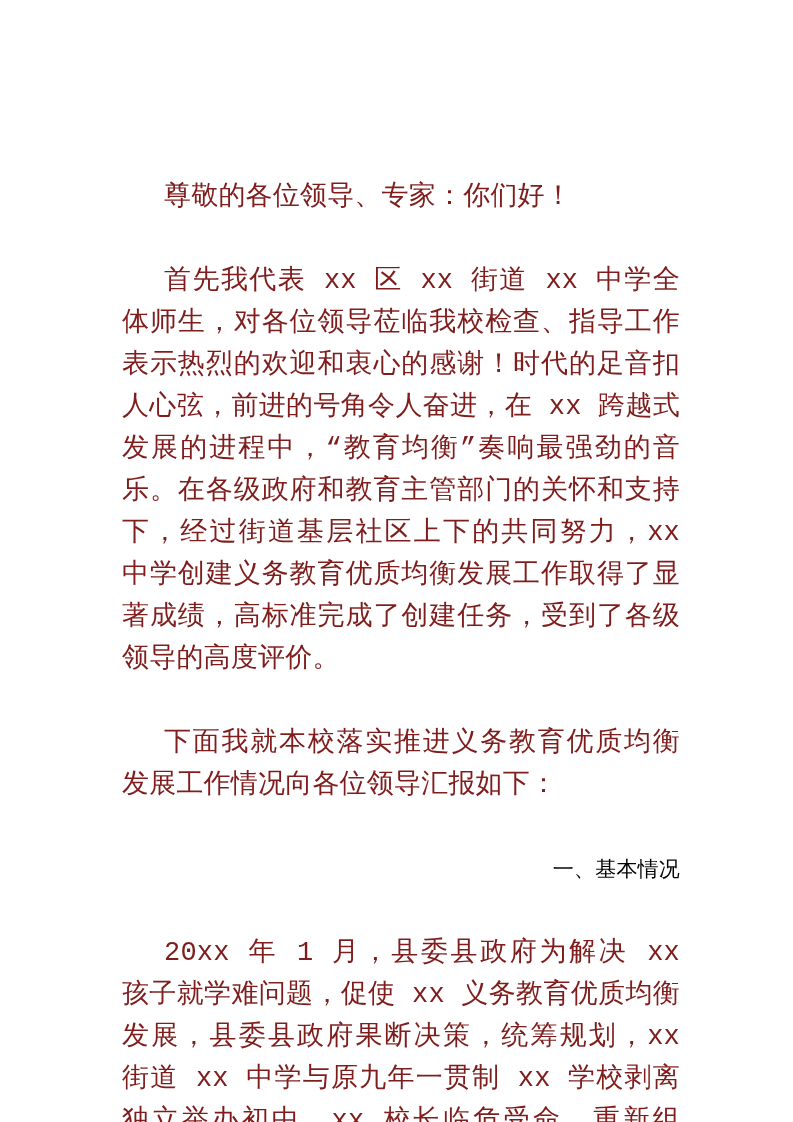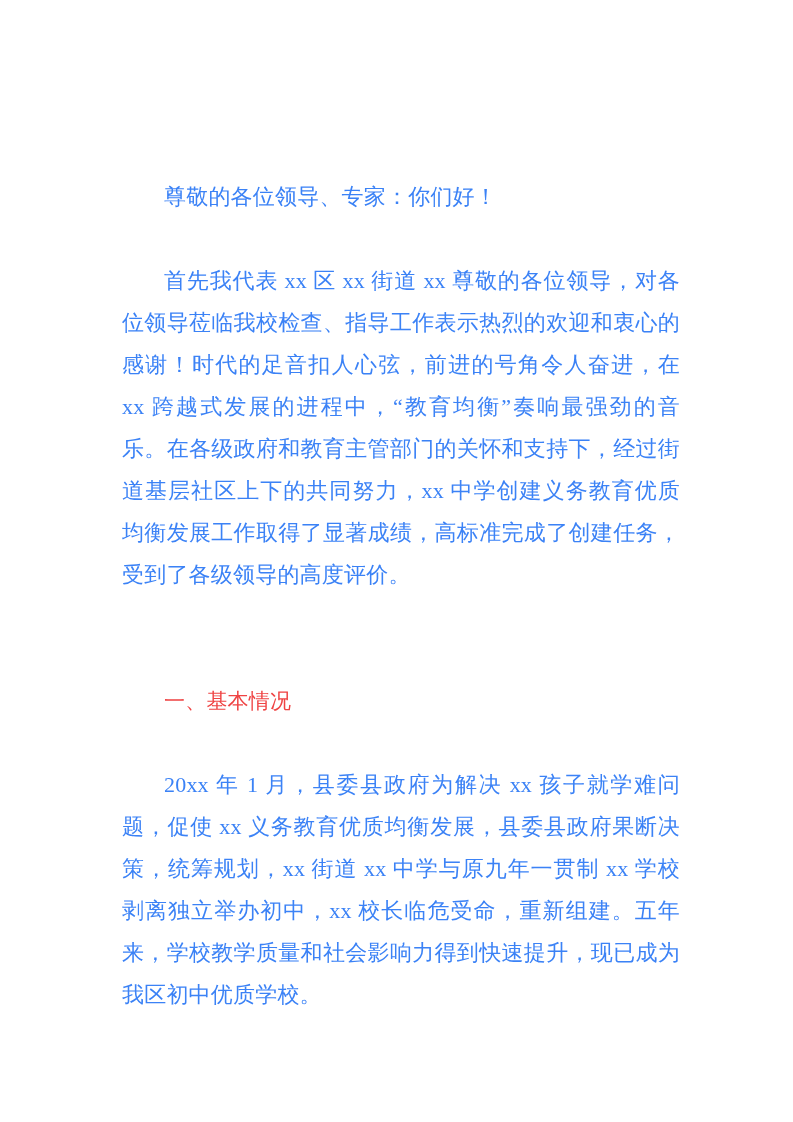--- a/index.html
+++ b/index.html
@@ -20,61 +20,62 @@
   }
 
   .doc-body {
     position: absolute;
     left: 122px;
     top: 176px;
     width: 558px;
   }
 
   .para {
-    font-family: Liberation Serif, serif;
-    font-size: 22px;
+    font-family: Liberation Mono, monospace;
+    font-size: 27px;
     line-height: 42px;
-    color: #3b82f6;
+    color: #7f1d1d;
     text-align: justify;
     text-justify: inter-character;
     text-indent: 42px;
     margin: 0;
     -webkit-font-smoothing: antialiased;
     letter-spacing: 0.2px;
   }
 
   
   .gap-line   { height: 42px; }
 
   .heading {
     font-family: "Liberation Serif", "DejaVu Serif", serif;
     font-size: 21px;
     line-height: 42px;
-    color: #ef4444;
+    color: #000000;
     text-indent: 42px;
-    text-align: left;
+    text-align: right;
     margin: 0;
     letter-spacing: 0.2px;
   }
 </style>
 </head>
 <body>
 
 <div class="page">
 
   <div class="doc-body">
 
     <p class="para">尊敬的各位领导、专家：你们好！</p>
 
     <div class="gap-line"></div>
 
-    <p class="para">首先我代表 xx 区 xx 街道 xx 尊敬的各位领导，对各位领导莅临我校检查、指导工作表示热烈的欢迎和衷心的感谢！时代的足音扣人心弦，前进的号角令人奋进，在 xx 跨越式发展的进程中，“教育均衡”奏响最强劲的音乐。在各级政府和教育主管部门的关怀和支持下，经过街道基层社区上下的共同努力，xx 中学创建义务教育优质均衡发展工作取得了显著成绩，高标准完成了创建任务，受到了各级领导的高度评价。</p>
+    <p class="para">首先我代表 xx 区 xx 街道 xx 中学全体师生，对各位领导莅临我校检查、指导工作表示热烈的欢迎和衷心的感谢！时代的足音扣人心弦，前进的号角令人奋进，在 xx 跨越式发展的进程中，“教育均衡”奏响最强劲的音乐。在各级政府和教育主管部门的关怀和支持下，经过街道基层社区上下的共同努力，xx 中学创建义务教育优质均衡发展工作取得了显著成绩，高标准完成了创建任务，受到了各级领导的高度评价。</p>
 
     <div class="gap-line"></div>
 
+    <p class="para">下面我就本校落实推进义务教育优质均衡发展工作情况向各位领导汇报如下：</p>
 
     <div class="gap-line"></div>
 
     <p class="heading">一、基本情况</p>
 
     <div class="gap-line"></div>
 
     <p class="para">20xx 年 1 月，县委县政府为解决 xx 孩子就学难问题，促使 xx 义务教育优质均衡发展，县委县政府果断决策，统筹规划，xx 街道 xx 中学与原九年一贯制 xx 学校剥离独立举办初中，xx 校长临危受命，重新组建。五年来，学校教学质量和社会影响力得到快速提升，现已成为我区初中优质学校。</p>
 
   </div>

